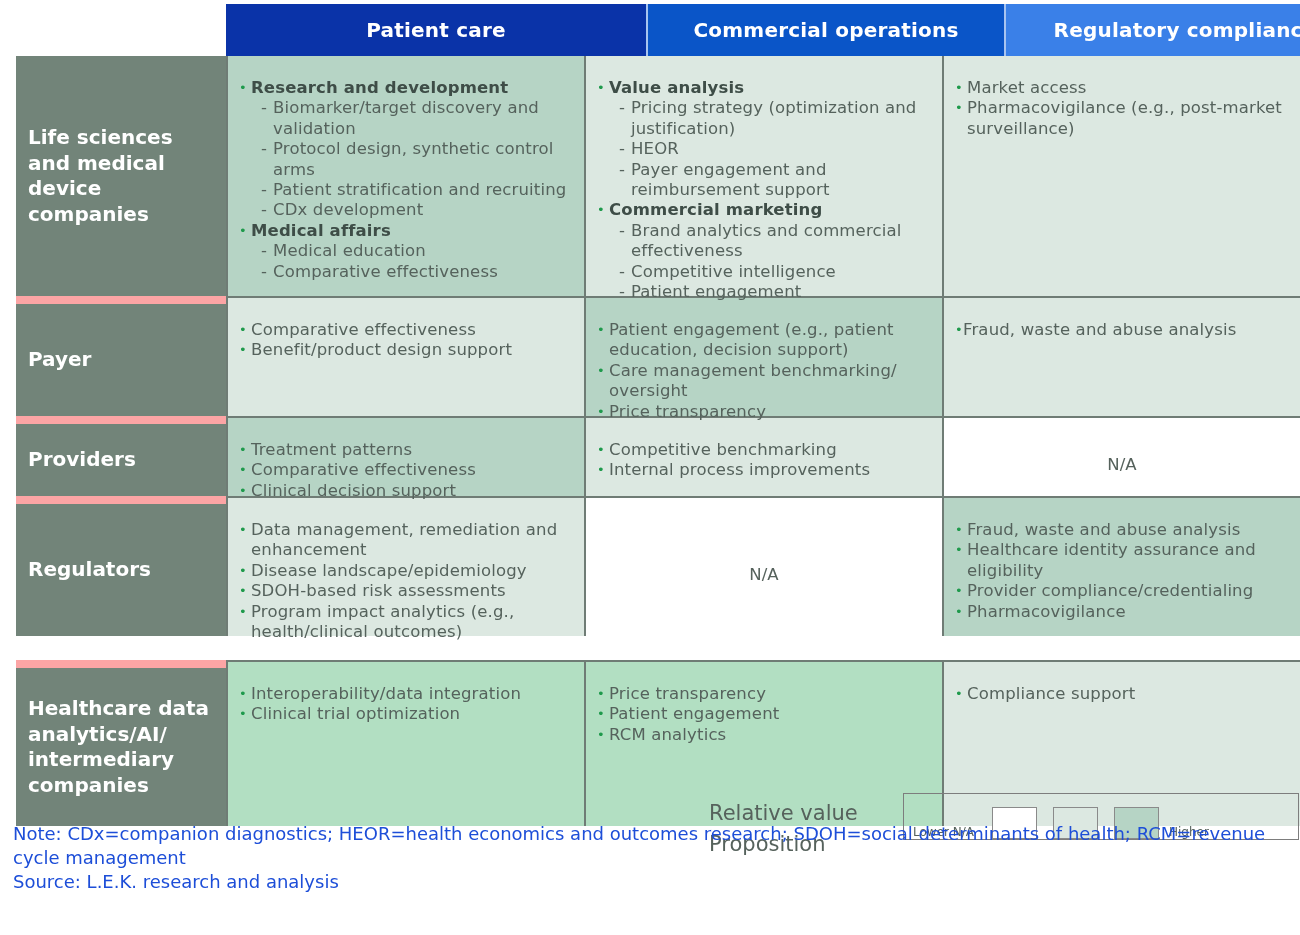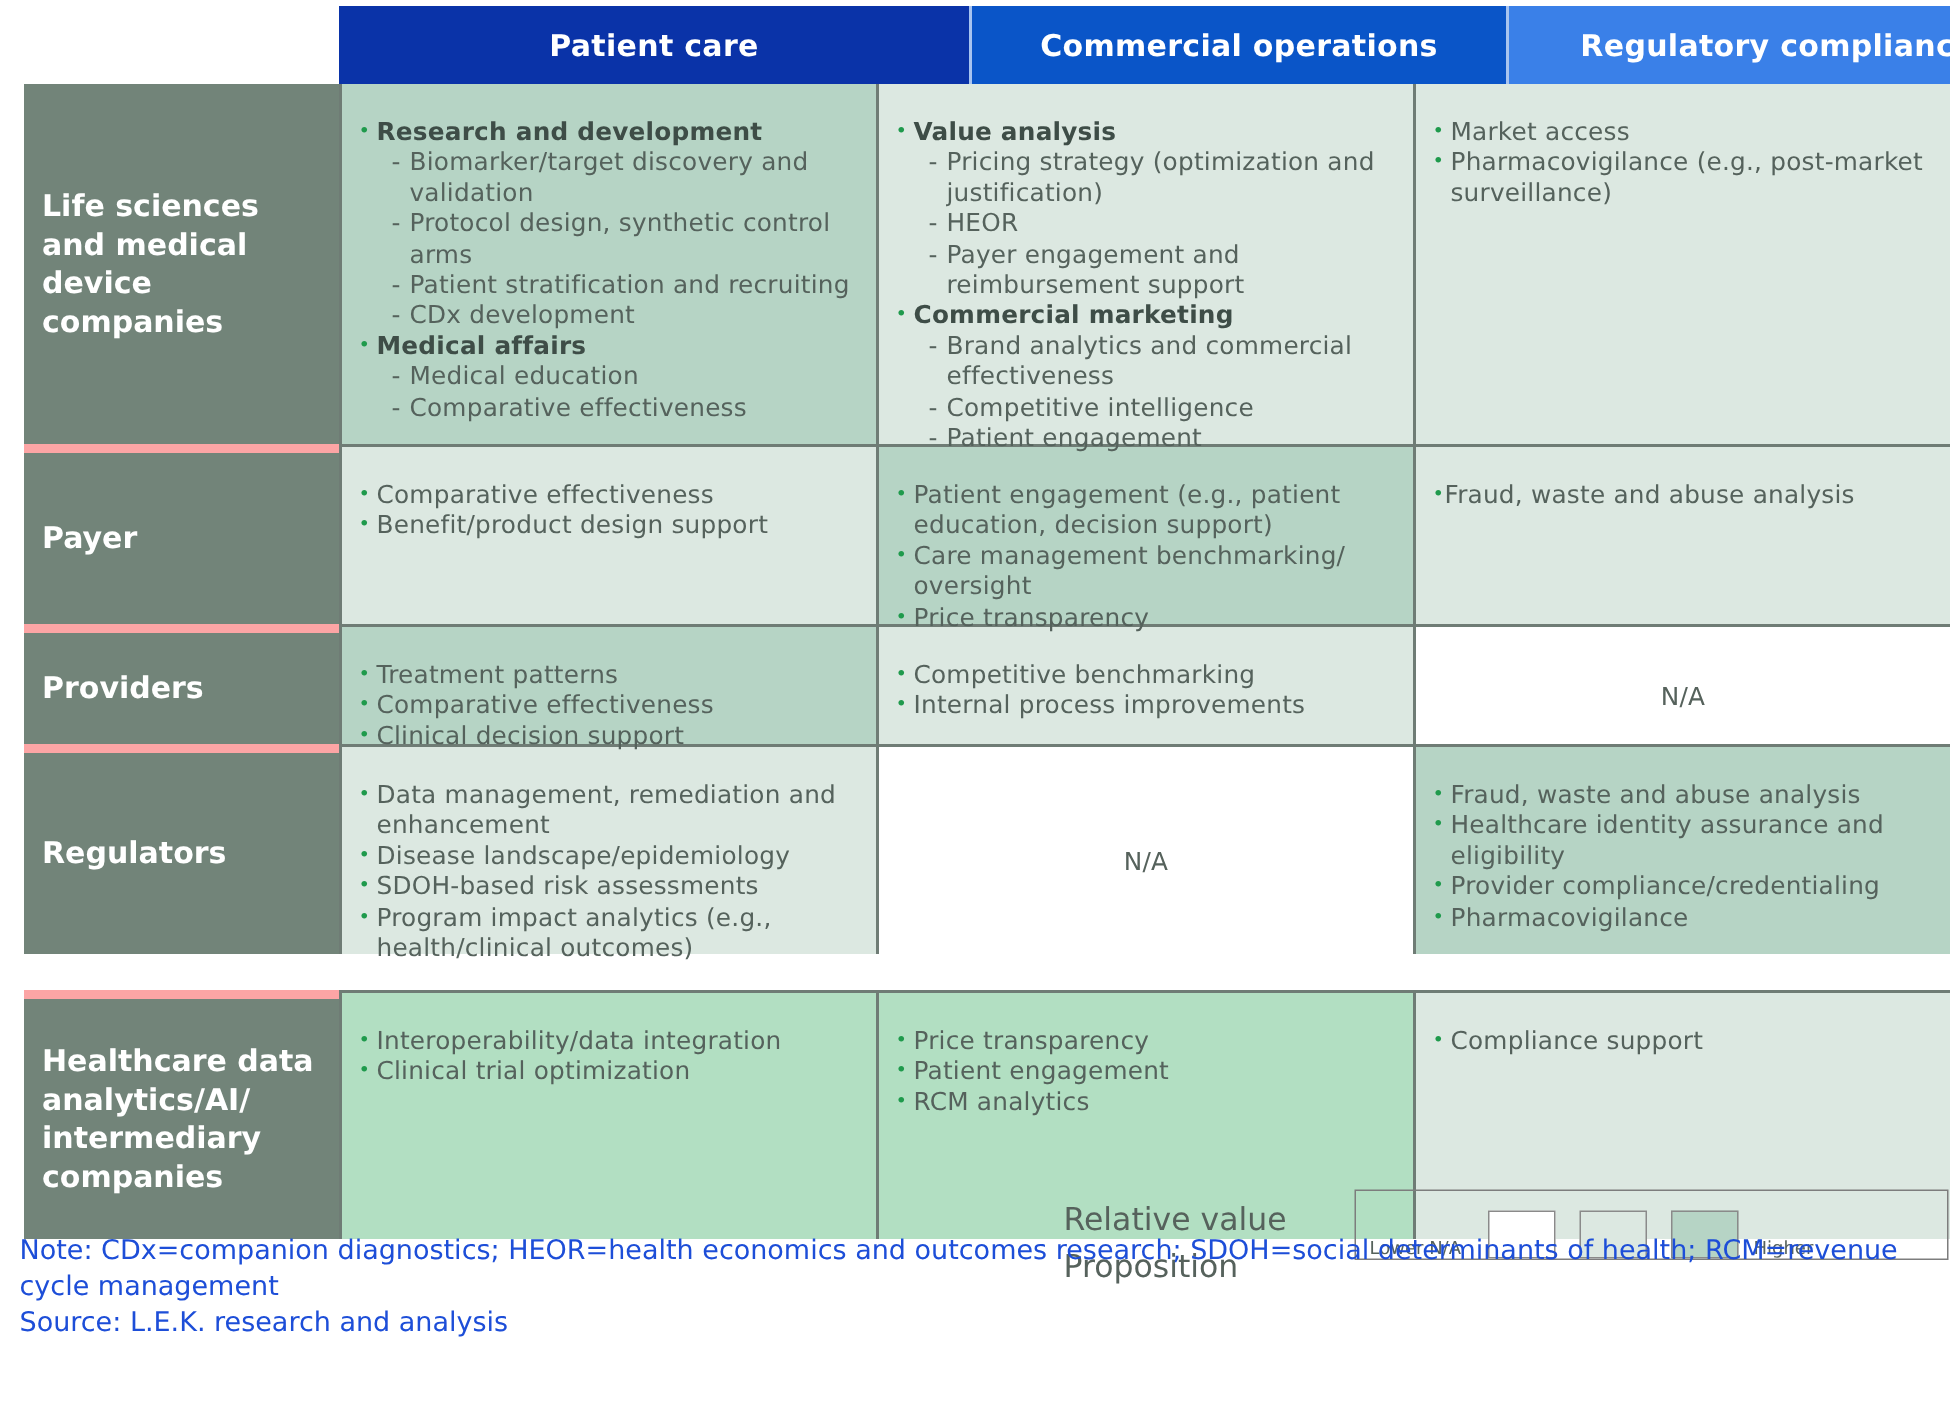--- a/index.html
+++ b/index.html
@@ -9,21 +9,21 @@
   .matrix { position: absolute; left: 16px; top: 4px; width: 1284px; }
 
   .hdr-row { display: flex; height: 52px; margin-left: 210px; }
   .hdr-cell { flex: 0 0 auto; display: flex; align-items: center; justify-content: center;
     color: #ffffff; font-weight: bold; font-size: 20px; letter-spacing: 0.2px; border-right: 2px solid #a8c4f0; }
   .hdr-cell:last-child { border-right: none; }
 
   .row { display: flex; border-top: 2px solid #6f7c75; }
   .row-head { flex: 0 0 210px; background: #728479; color: #ffffff; font-weight: bold;
     font-size: 20px; line-height: 25.5px; padding: 0 12px; display: flex; align-items: center;
-    border-top: 6px solid #fca5a5; margin-top: -2px; }
+    border-top: 8px solid #fca5a5; margin-top: -2px; }
   .row:first-of-type .row-head { border-top: none; margin-top: 0; }
   .cell { flex: 0 0 auto; border-left: 2px solid #6f7c75; padding: 22px 10px 6px 10px;
     font-size: 16.5px; line-height: 20.4px; letter-spacing: 0.15px; }
   .cell.na { display: flex; align-items: center; justify-content: center; color: #56625c; }
 
   .lvl-high { background: #b6d4c5; }
   .lvl-mid { background: #dce8e1; }
   .lvl-na { background: #ffffff; }
   .lvl-bright { background: #b2dfc2; }
 

